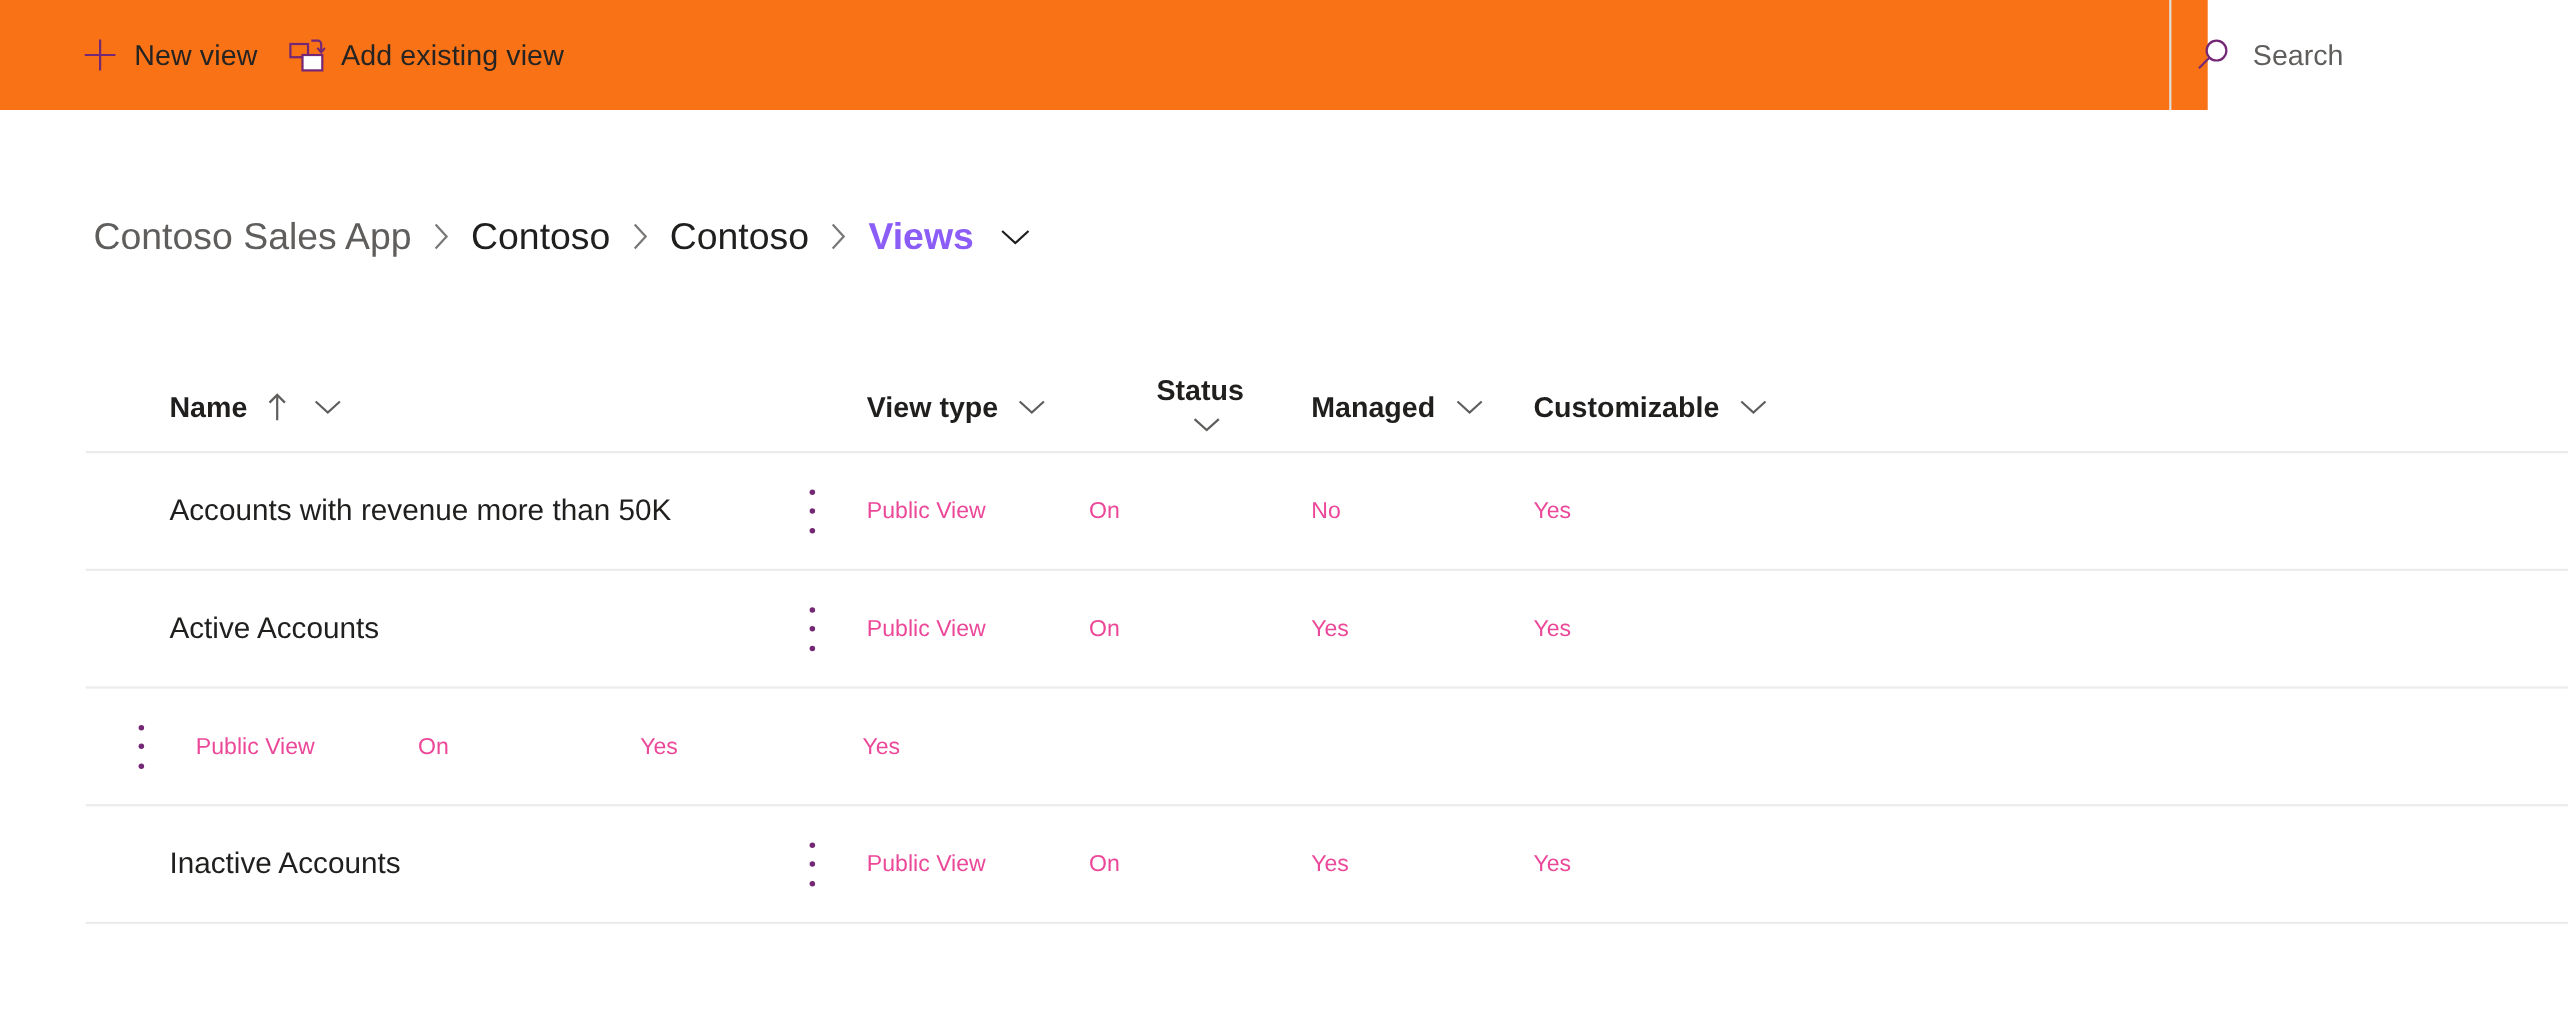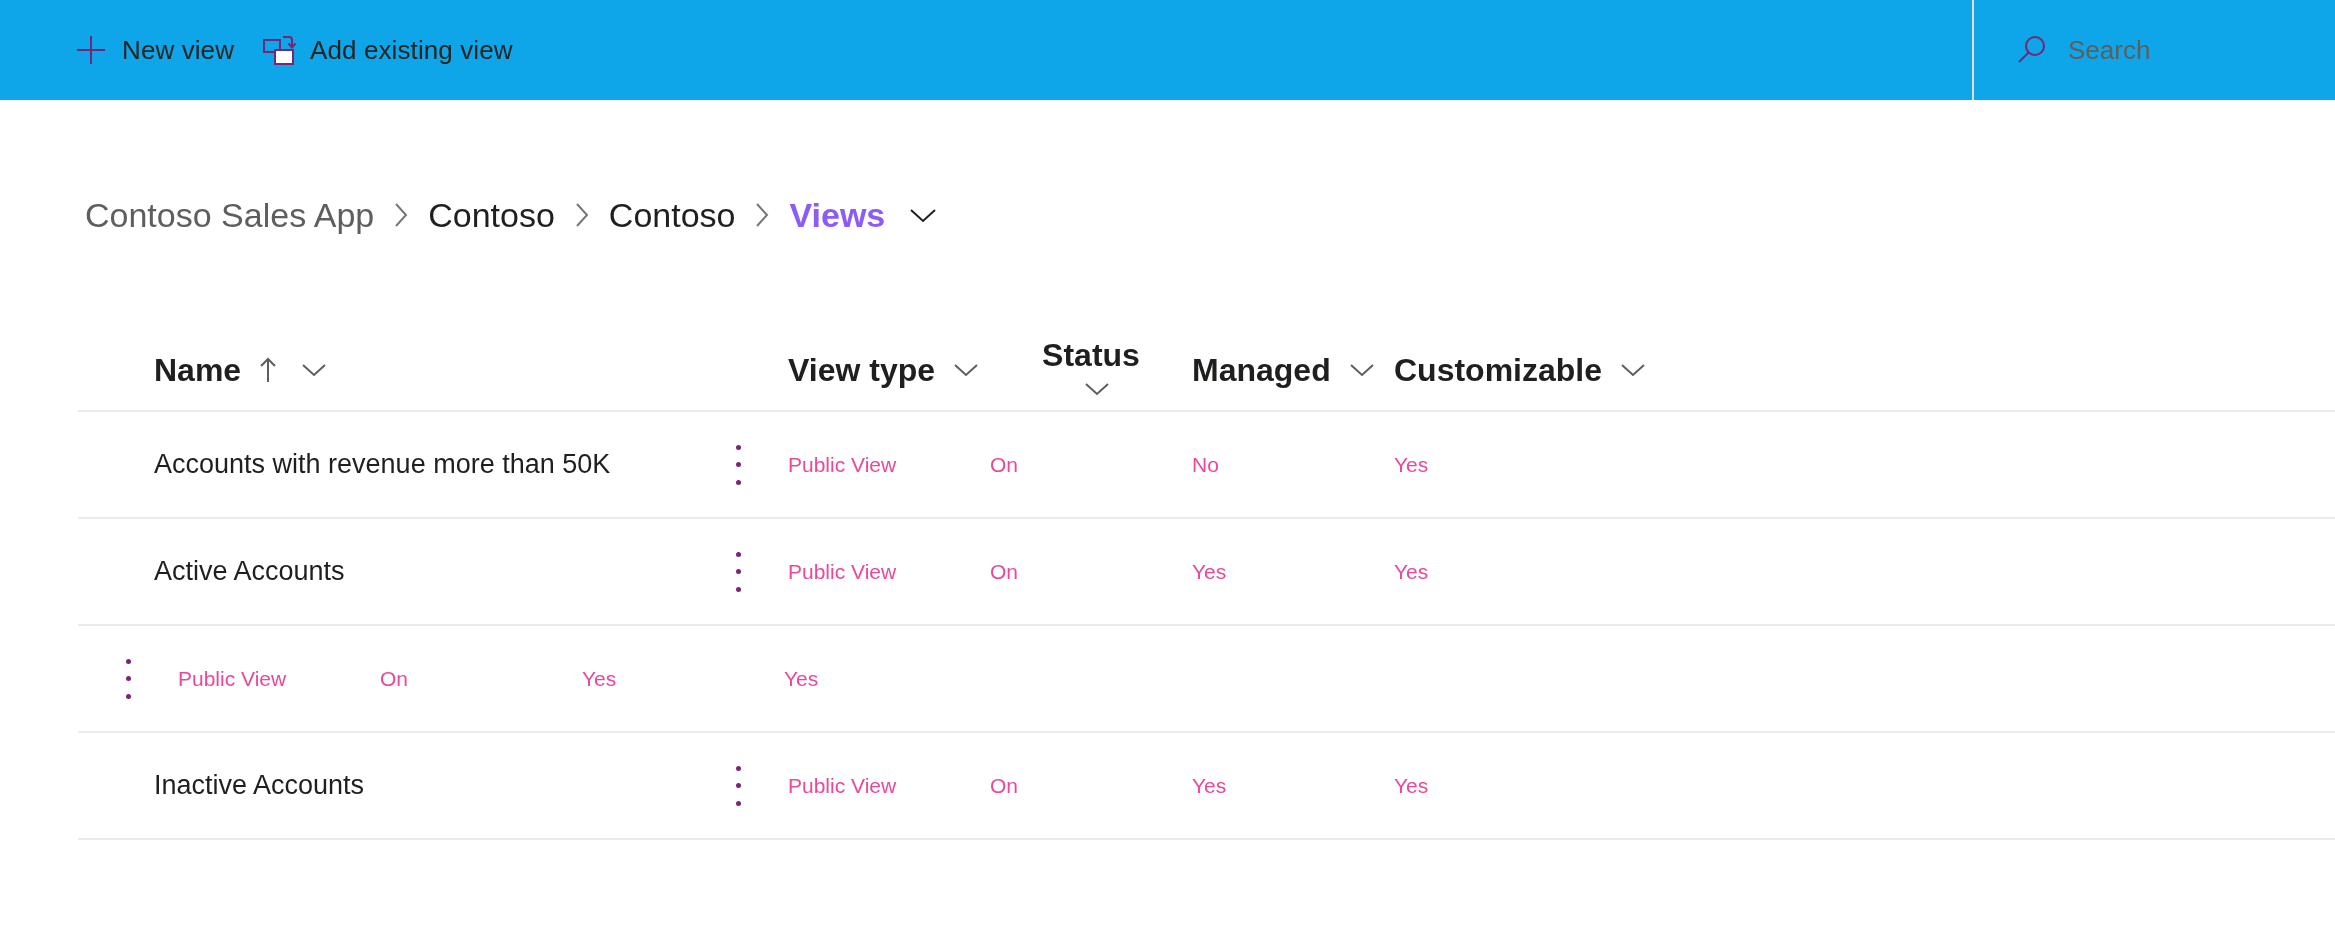--- a/index.html
+++ b/index.html
@@ -17,23 +17,23 @@
     width: 2335px;
     height: 937px;
     background: #ffffff;
   }
 
   
   .command-bar {
     position: absolute;
     top: 0;
     left: 0;
-    width: 2335px;
+    width: 2007px;
     height: 100px;
-    background: #0ea5e9;
+    background: #f97316;
     display: flex;
     align-items: center;
   }
 
   .cmd-left {
     display: flex;
     align-items: center;
     height: 100%;
     padding-left: 60px;
     flex: 0 0 auto;
@@ -70,21 +70,21 @@
   .cmd-spacer { flex: 1 1 auto; height: 100%; }
 
   .search-zone {
     position: absolute;
     top: 0;
     left: 1972px;
     width: 363px;
     height: 100px;
     display: flex;
     align-items: center;
-    padding-left: 42px;
+    padding-left: 22px;
     border-left: 2px solid #e1dfdd;
     cursor: text;
   }
 
   .search-icon {
     width: 34px;
     height: 34px;
     margin-right: 18px;
     flex: 0 0 auto;
     display: inline-flex;
@@ -179,21 +179,21 @@
   .col-customizable{ width: 300px; }
 
   .head-cell {
     display: flex;
     align-items: center;
     cursor: pointer;
     user-select: none;
   }
 
   .head-text {
-    font-size: 32px;
+    font-size: 26px;
     font-weight: bold;
     color: #201f1e;
     white-space: nowrap;
   }
 
   .head-sort {
     display: inline-flex;
     align-items: center;
     justify-content: center;
     width: 30px;

